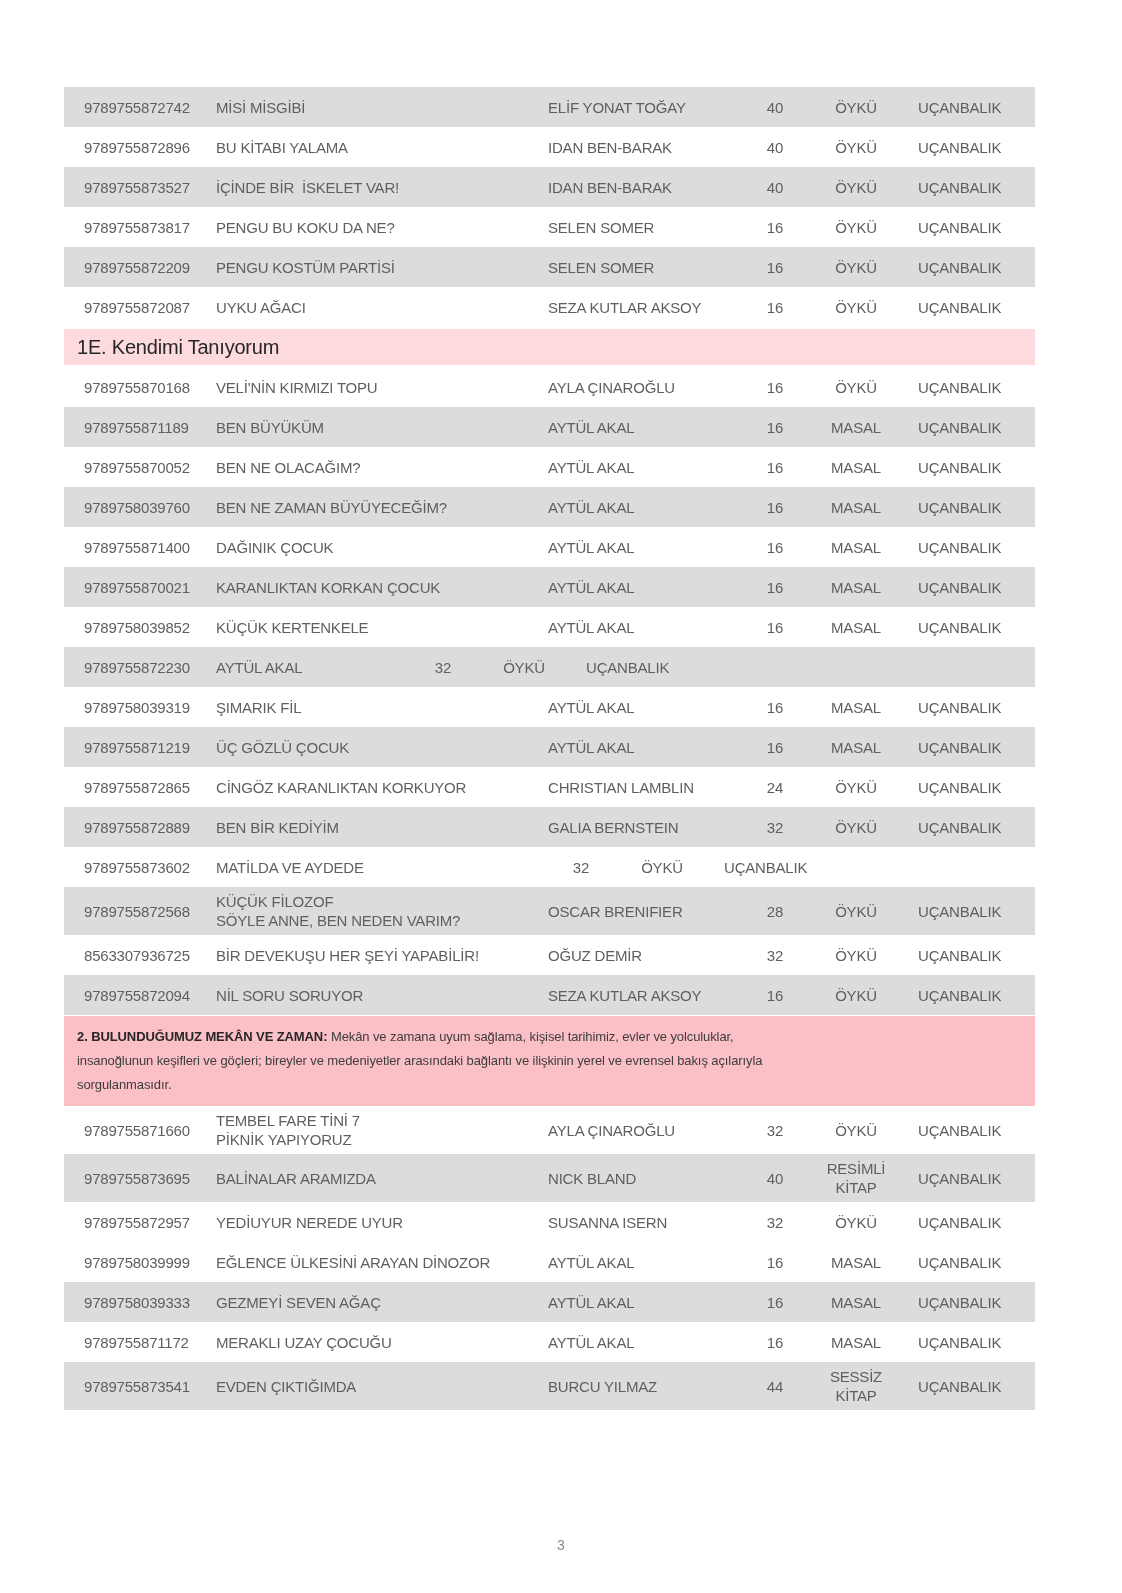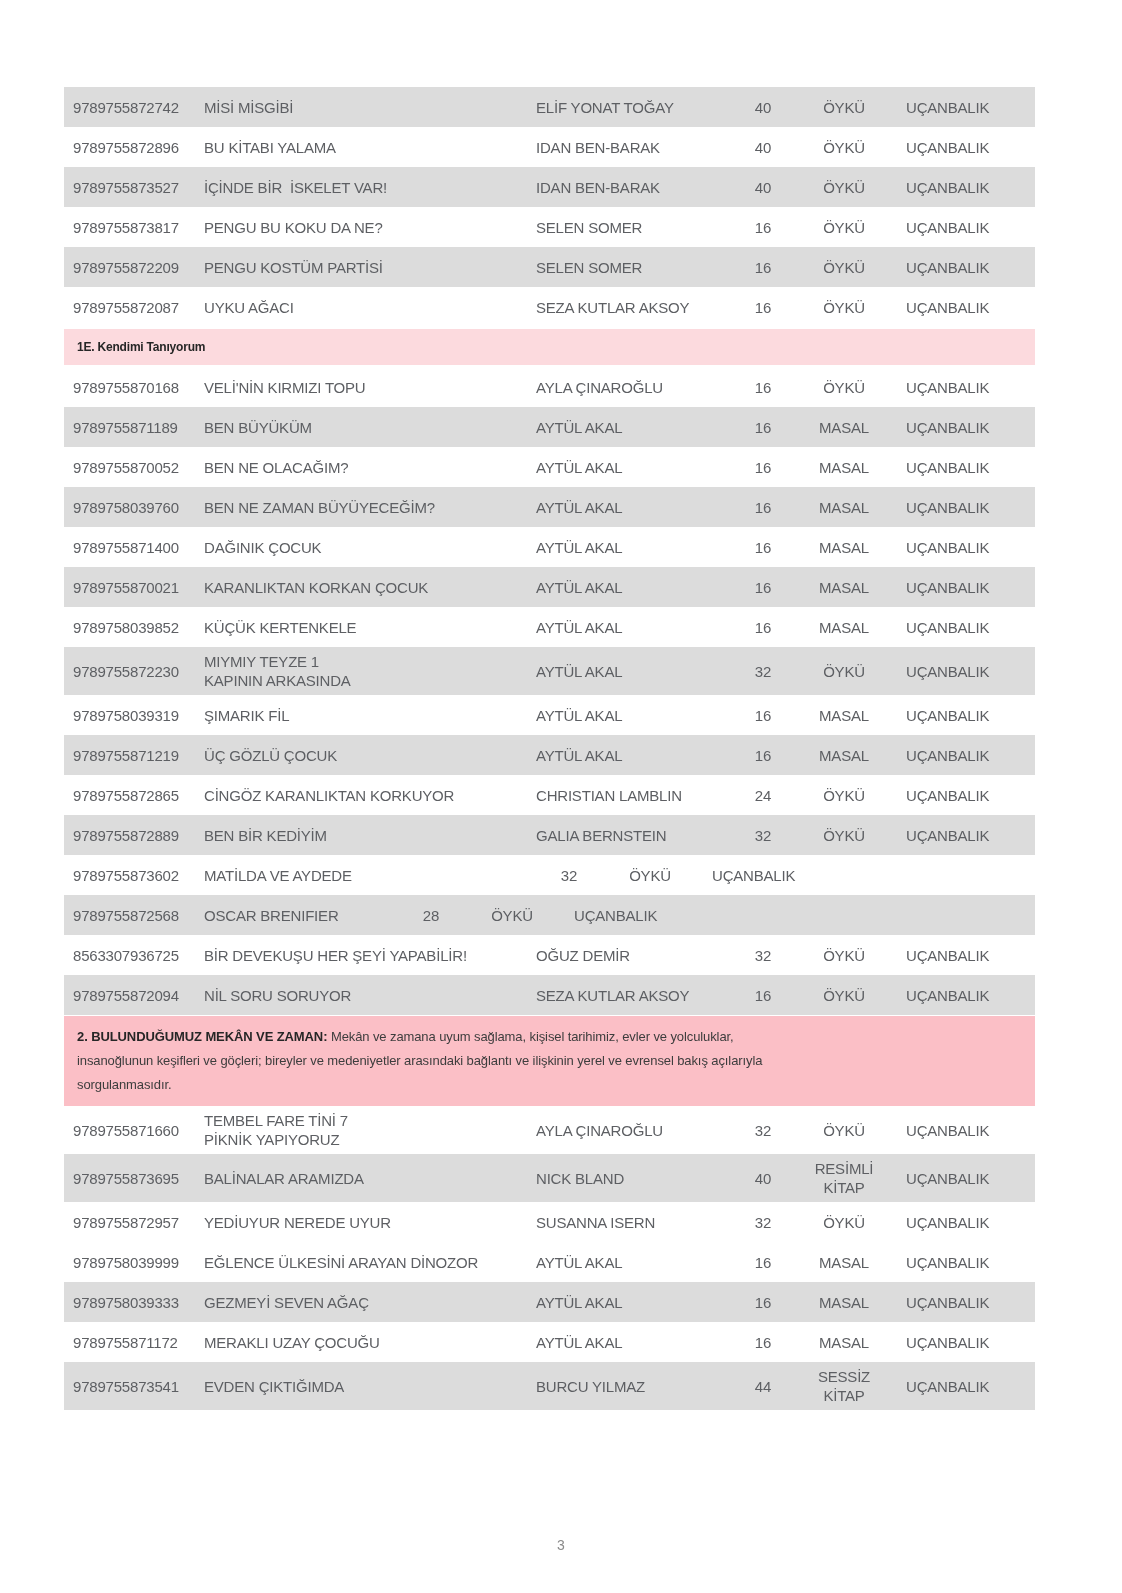--- a/index.html
+++ b/index.html
@@ -4,30 +4,30 @@
 <style>
   html,body{margin:0;padding:0;background:#ffffff;}
   .page{position:relative;width:1122px;height:1593px;background:#ffffff;overflow:hidden;
         font-family:"Liberation Sans","DejaVu Sans",sans-serif;}
   .table{position:absolute;left:64px;top:87px;width:971px;}
   .rows-block{display:block;}
   .row{display:flex;align-items:center;min-height:40px;padding:5px 0;box-sizing:border-box;}
   .rows-block.start-shaded .row:nth-child(odd){background:var(--row-shaded);}
   .rows-block:not(.start-shaded) .row:nth-child(even){background:var(--row-shaded);}
   .cell{box-sizing:border-box;color:var(--table-text);font-size:15px;line-height:19px;letter-spacing:-0.2px;}
-  .c-isbn{width:140px;padding-left:9px;}
+  .c-isbn{width:152px;padding-left:20px;}
   .c-title{width:332px;white-space:pre-wrap;}
   .c-author{width:194px;white-space:pre-line;}
   .c-pages{width:66px;text-align:center;}
   .c-genre{width:96px;text-align:center;white-space:pre-line;}
   .c-publisher{width:131px;padding-left:14px;}
   .band{box-sizing:border-box;width:971px;}
   .band.sub{background:var(--band-sub);min-height:36px;display:flex;align-items:center;
             padding:0 13px;margin:2px 0;}
-  .band.sub .band-title{font-size:12px;font-weight:bold;color:var(--heading-text);letter-spacing:-0.2px;}
+  .band.sub .band-title{font-size:20px;font-weight:normal;color:var(--heading-text);letter-spacing:-0.2px;}
   .band.major{background:var(--band-major);padding:9px 13px;margin:1px 0 0 0;}
   .band.major .band-text{margin:0;white-space:pre-line;font-size:13px;line-height:24px;
             color:var(--desc-text);letter-spacing:-0.1px;}
   .band.major .band-title{font-weight:bold;color:var(--heading-text);}
   .footer{position:absolute;top:1536px;left:0;right:0;text-align:center;}
   .footer span{font-size:14px;color:var(--footer-text);}
 </style>
 </head>
 <body>
 
@@ -138,22 +138,20 @@
         <div class="row">
           <div class="cell c-isbn">9789758039852</div>
           <div class="cell c-title">KÜÇÜK KERTENKELE</div>
           <div class="cell c-author">AYTÜL AKAL</div>
           <div class="cell c-pages">16</div>
           <div class="cell c-genre">MASAL</div>
           <div class="cell c-publisher">UÇANBALIK</div>
         </div>
         <div class="row">
           <div class="cell c-isbn">9789755872230</div>
-          <div class="cell c-title">MIYMIY TEYZE 1
-KAPININ ARKASINDA</div>
           <div class="cell c-author">AYTÜL AKAL</div>
           <div class="cell c-pages">32</div>
           <div class="cell c-genre">ÖYKÜ</div>
           <div class="cell c-publisher">UÇANBALIK</div>
         </div>
         <div class="row">
           <div class="cell c-isbn">9789758039319</div>
           <div class="cell c-title">ŞIMARIK FİL</div>
           <div class="cell c-author">AYTÜL AKAL</div>
           <div class="cell c-pages">16</div>
@@ -186,20 +184,22 @@
         </div>
         <div class="row">
           <div class="cell c-isbn">9789755873602</div>
           <div class="cell c-title">MATİLDA VE AYDEDE</div>
           <div class="cell c-pages">32</div>
           <div class="cell c-genre">ÖYKÜ</div>
           <div class="cell c-publisher">UÇANBALIK</div>
         </div>
         <div class="row">
           <div class="cell c-isbn">9789755872568</div>
+          <div class="cell c-title">KÜÇÜK FİLOZOF
+SÖYLE ANNE, BEN NEDEN VARIM?</div>
           <div class="cell c-author">OSCAR BRENIFIER</div>
           <div class="cell c-pages">28</div>
           <div class="cell c-genre">ÖYKÜ</div>
           <div class="cell c-publisher">UÇANBALIK</div>
         </div>
         <div class="row">
           <div class="cell c-isbn">8563307936725</div>
           <div class="cell c-title">BİR DEVEKUŞU HER ŞEYİ YAPABİLİR!</div>
           <div class="cell c-author">OĞUZ DEMİR</div>
           <div class="cell c-pages">32</div>

